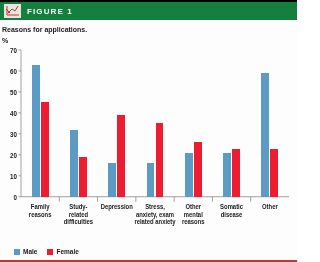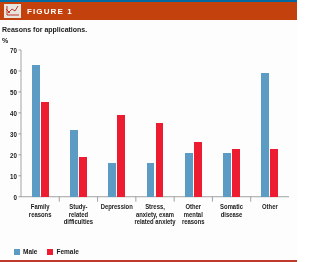--- a/index.html
+++ b/index.html
@@ -11,22 +11,22 @@
     position:relative;
   }
   .figure-card{
     position:absolute;inset:0;
     background:#fdfdfd;
     display:flex;flex-direction:column;
   }
   
   .fig-header{
     height:20px;
-    background:#c2410c;
-    border-top:2px solid #0369a1;
+    background:#15803d;
+    border-top:2px solid #000000;
     display:flex;align-items:center;
     padding-left:4px;
     box-sizing:border-box;
     flex:0 0 auto;
   }
   .fig-icon{
     width:17px;height:14px;
     display:block;
     margin-right:6px;
     background:#e8e4e0;

